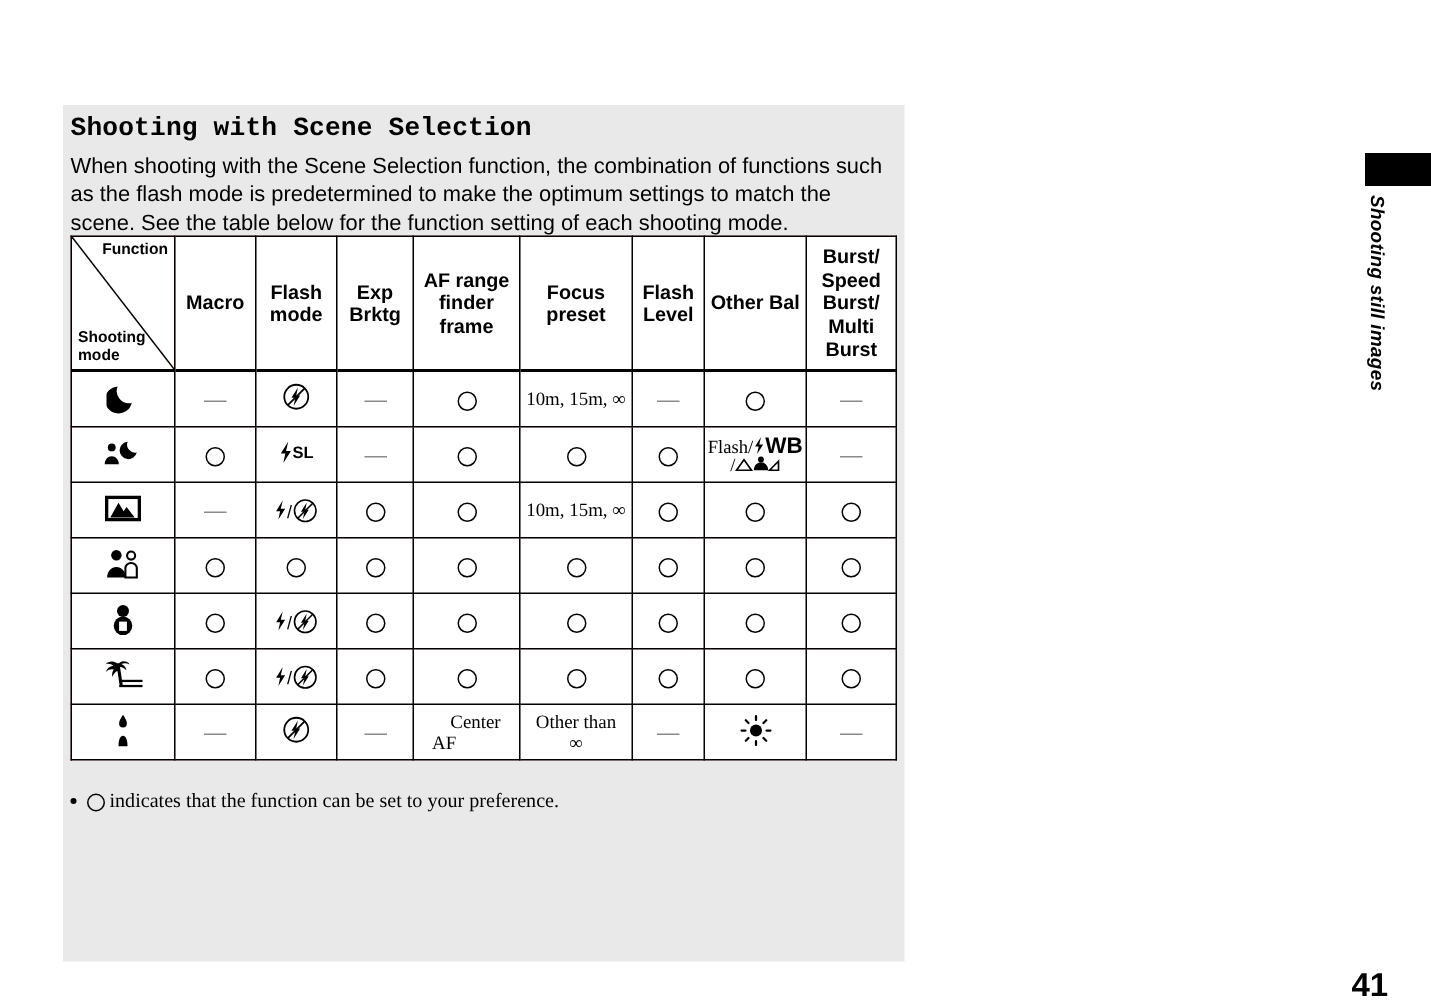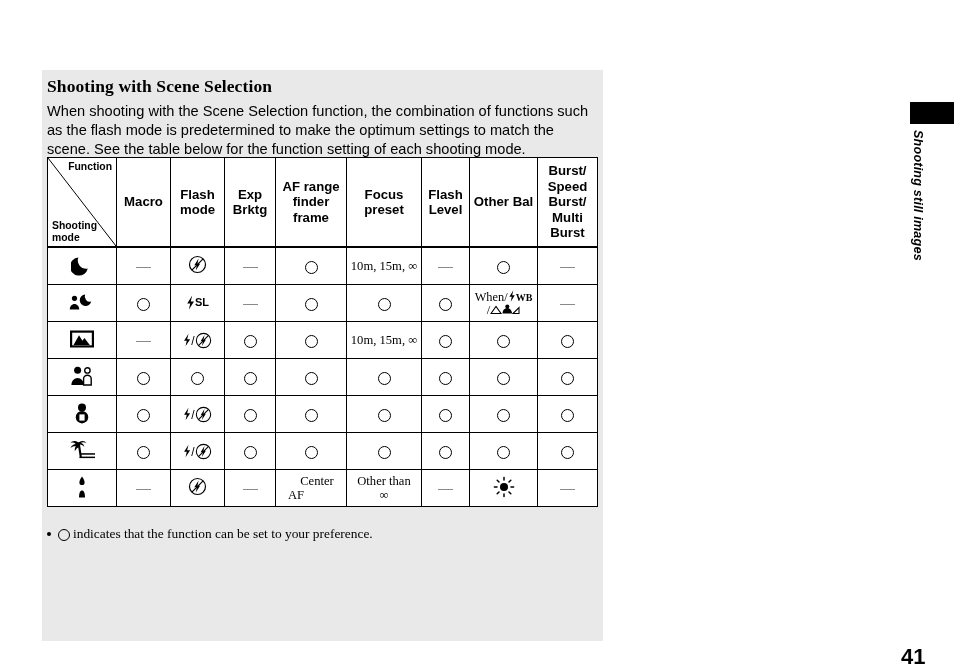--- a/index.html
+++ b/index.html
@@ -22,21 +22,21 @@
     top: 70px;
     width: 561px;
     height: 571px;
     background: #e9e9e9;
   }
 
   #page-title {
     position: absolute;
     left: 5px;
     top: 6px;
-    font-family: Liberation Serif, serif;
+    font-family: Liberation Mono, monospace;
     font-weight: bold;
     font-size: 17.5px;
     color: #000;
     letter-spacing: 0.1px;
   }
 
   #intro-paragraph {
     position: absolute;
     left: 5px;
     top: 32px;
@@ -150,22 +150,22 @@
     display: block;
   }
 
   .wb-text {
     font-family: "Liberation Serif", serif;
     font-size: 12.4px;
     line-height: 14px;
     white-space: nowrap;
   }
   .wb-text b {
-    font-family: Liberation Serif, serif;
-    font-size: 10px;
+    font-family: Liberation Sans, sans-serif;
+    font-size: 15px;
   }
   .wb-line2 {
     display: block;
     line-height: 13px;
     margin-top: -1px;
   }
 
   .flash-sl {
     font-family: "Liberation Sans", sans-serif;
     font-weight: bold;
@@ -326,21 +326,21 @@
               <path d="M6.2 0.4 1.2 8.4h3l-1.3 6.2L8 6.6H4.7z" fill="#000"></path>
             </svg><sub>SL</sub>
           </span>
         </td>
         <td><span class="sym-dash"></span></td>
         <td><span class="sym-circle"></span></td>
         <td><span class="sym-circle"></span></td>
         <td><span class="sym-circle"></span></td>
         <td>
           <span class="wb-text">
-            <span>When/</span><svg width="8" height="12" viewBox="0 0 9 15" style="vertical-align:-1px">
+            <span>Flash/</span><svg width="8" height="12" viewBox="0 0 9 15" style="vertical-align:-1px">
                 <path d="M6.2 0.4 1.2 8.4h3l-1.3 6.2L8 6.6H4.7z" fill="#000"></path>
               </svg><b>WB</b>
             <span class="wb-line2">
               <span>/</span><svg width="30" height="11" viewBox="0 0 30 11" style="vertical-align:-1px">
                 <path d="M1 9.5 6 2.5 11 9.5z" fill="none" stroke="#000" stroke-width="1.1"></path>
                 <path d="M12.5 9.5c0-3 2.2-5.4 4.8-5.4s4.8 2.4 4.8 5.4z" fill="#000"></path>
                 <circle cx="17.3" cy="2.4" r="2" fill="#000"></circle>
                 <path d="M23 9.5 29 3.5v6z" fill="none" stroke="#000" stroke-width="1.1"></path>
               </svg>
             </span>

